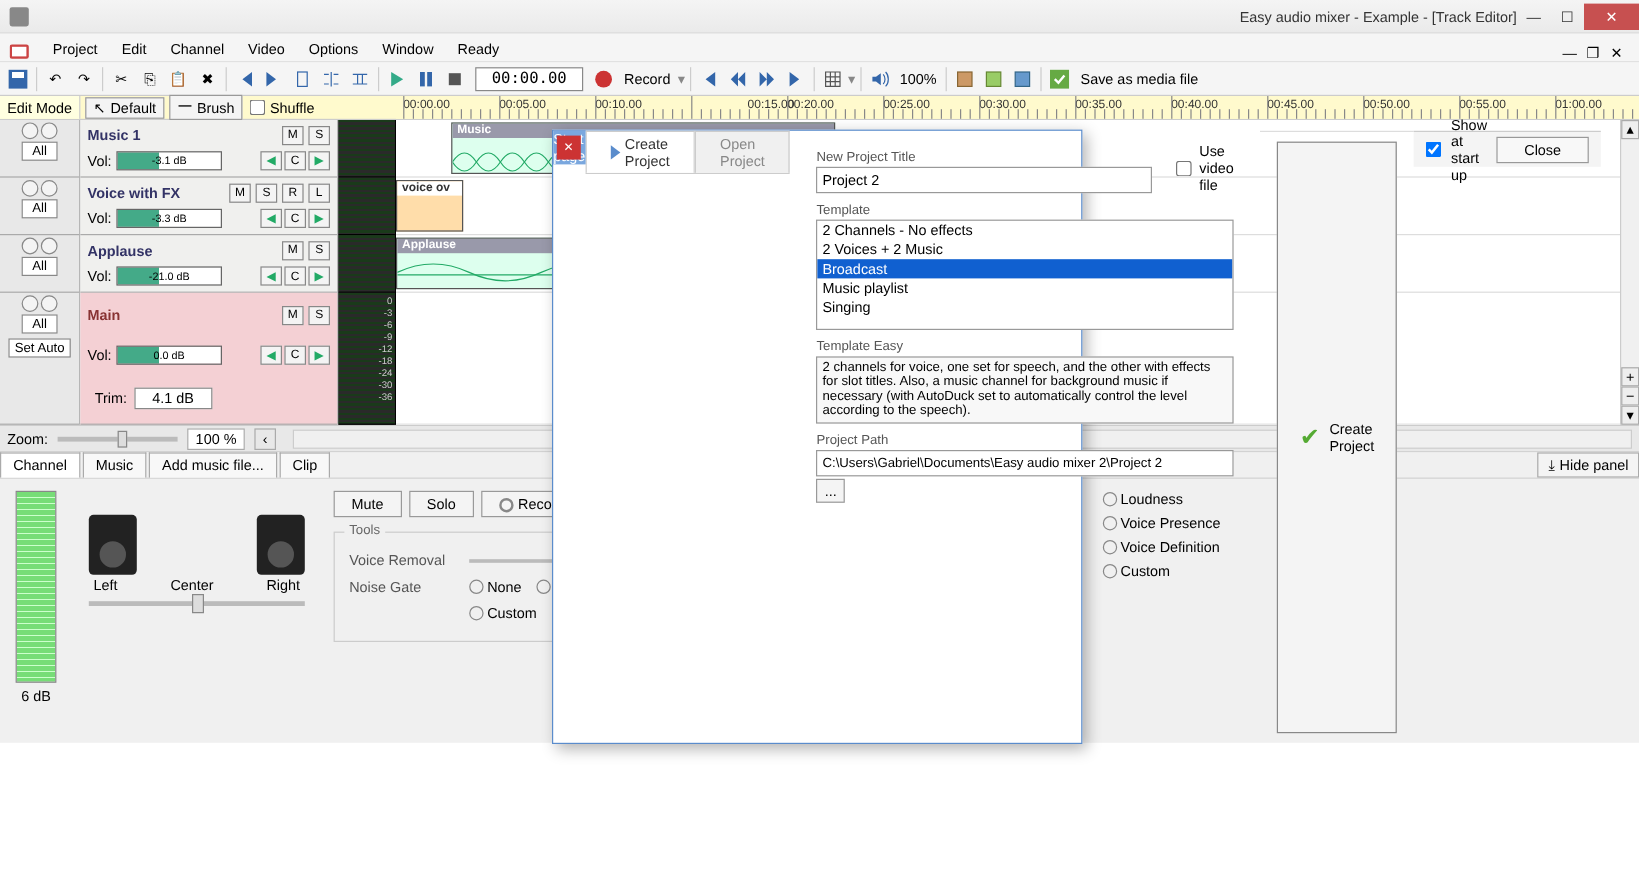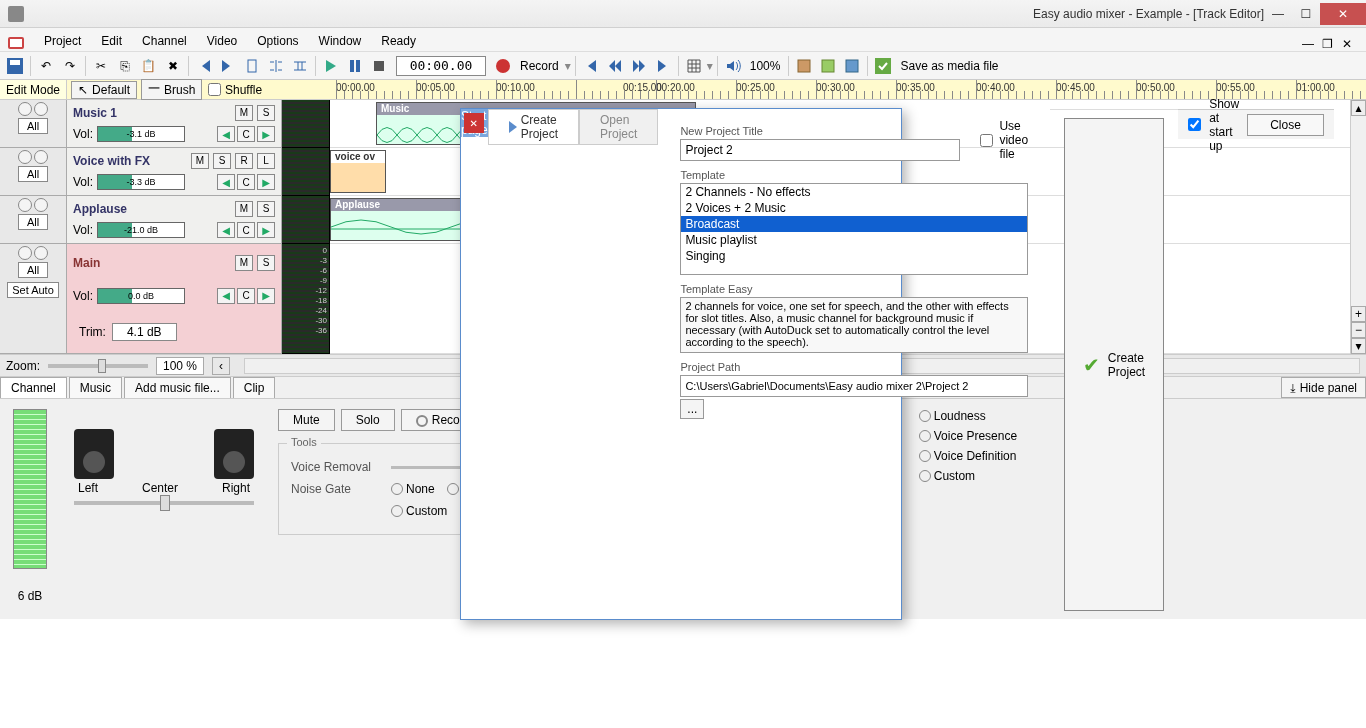--- a/index.html
+++ b/index.html
@@ -634,21 +634,21 @@
   <div class="lowtab">Clip</div>
   <div class="hidepanel">
       <span>⤓</span>
       <span>Hide panel</span>
     </div>
 </div>
 
 <div class="chanpanel">
   <div class="levelbar">
     <div class="bar"></div>
-    <span style="margin-top:20px;text-align:center;">6 dB</span>
+    <span style="margin-top:4px;text-align:center;">6 dB</span>
   </div>
   <div class="speakerblock">
     <div class="spk-row">
       <div class="spk"></div>
       <div class="spk"></div>
     </div>
     <div class="spk-lbls">
       <span>Left</span>
       <span>Center</span>
       <span>Right</span>

